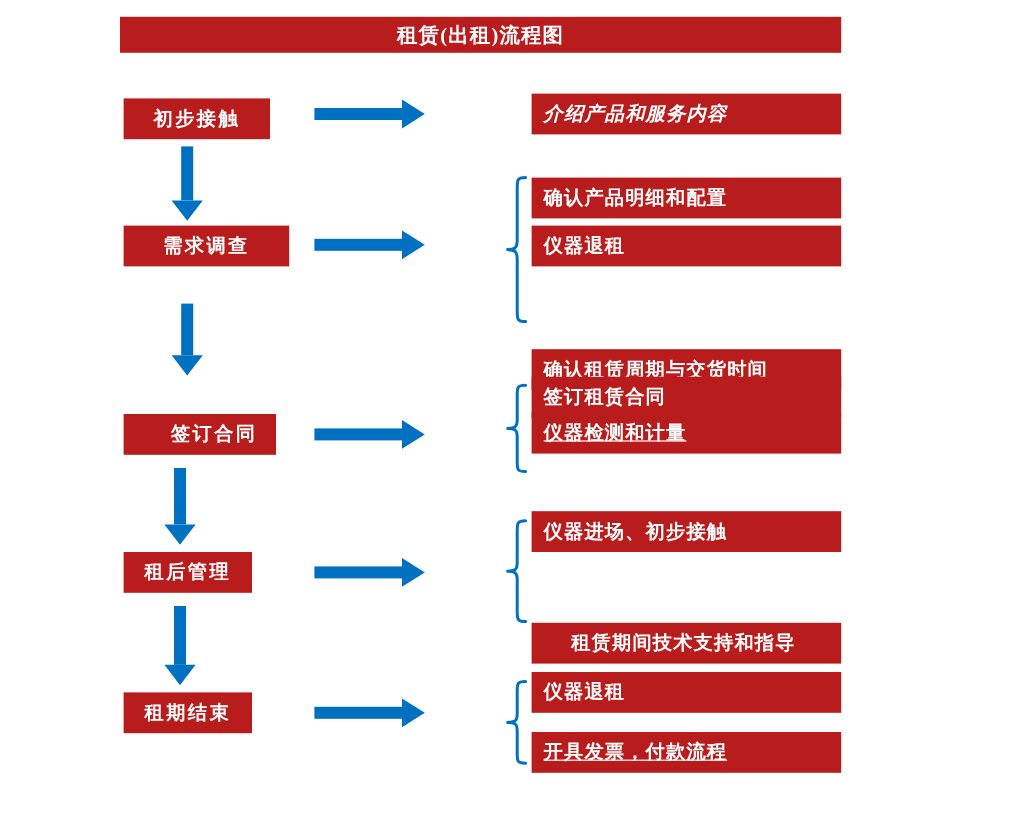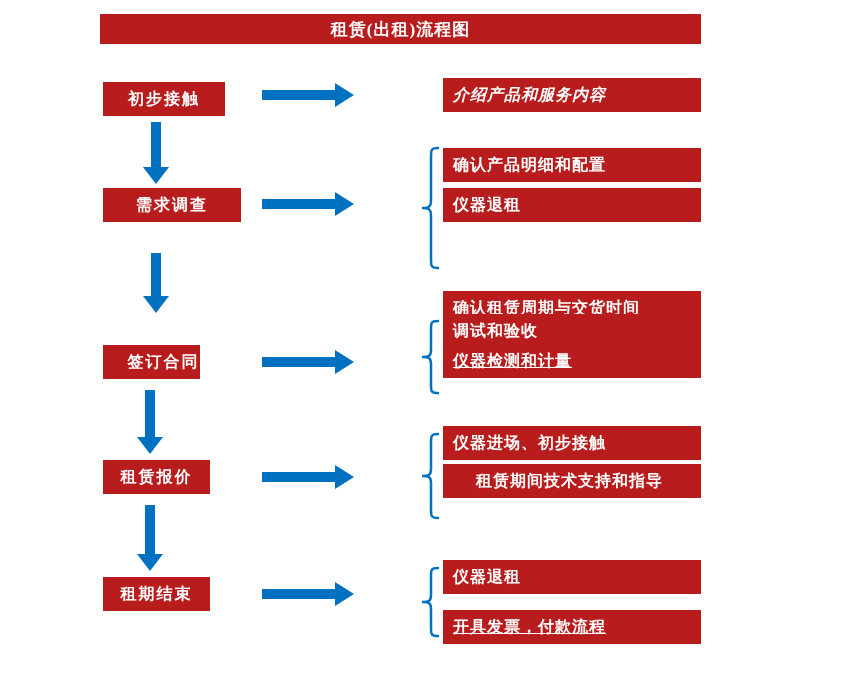--- a/index.html
+++ b/index.html
@@ -39,35 +39,35 @@
 <body>
 
 <div>
 
   <div class="abs bluebox title-bar">
     <span>租赁(出租)流程图</span>
   </div>
 
   <div class="abs bluebox stepbox" style="left:103px;top:82px;width:122px;">初步接触</div>
   <div class="abs bluebox stepbox" style="left:103px;top:188px;width:138px;">需求调查</div>
-  <div class="abs bluebox stepbox" style="left:103px;top:345px;width:97px;padding-left:24px;">签订合同</div>
-  <div class="abs bluebox stepbox" style="left:103px;top:460px;width:107px;">租赁报价</div>
+  <div class="abs bluebox stepbox" style="left:103px;top:345px;width:127px;padding-left:24px;">签订合同</div>
+  <div class="abs bluebox stepbox" style="left:103px;top:460px;width:107px;">租后管理</div>
   <div class="abs bluebox stepbox" style="left:103px;top:577px;width:107px;">租期结束</div>
 
   <div class="abs bluebox detailbox" style="top:78px;font-style:italic;">介绍产品和服务内容</div>
 
   <div class="abs bluebox detailbox" style="top:124px;margin-top:24px;">确认产品明细和配置</div>
   <div class="abs bluebox detailbox" style="top:188px;">仪器退租</div>
   <div class="abs bluebox detailbox" style="top:246px;margin-top:45px;">确认租赁周期与交货时间</div>
 
-  <div class="abs bluebox detailbox" style="top:314px;">调试和验收</div>
+  <div class="abs bluebox detailbox" style="top:314px;">签订租赁合同</div>
   <div class="abs bluebox detailbox" style="top:344px;text-decoration:underline;">仪器检测和计量</div>
 
   <div class="abs bluebox detailbox" style="top:426px;">仪器进场、初步接触</div>
-  <div class="abs bluebox detailbox" style="top:464px;padding-left:33px;">租赁期间技术支持和指导</div>
+  <div class="abs bluebox detailbox" style="top:519px;padding-left:33px;">租赁期间技术支持和指导</div>
 
   <div class="abs bluebox detailbox" style="top:560px;">仪器退租</div>
   <div class="abs bluebox detailbox" style="top:610px;text-decoration:underline;">开具发票，付款流程</div>
 
   <div class="abs h-arrow" style="top:83px;">
       <div class="h-body"></div>
       <div class="h-head"></div>
     </div>
   <div class="abs h-arrow" style="top:192px;">
       <div class="h-body"></div>

